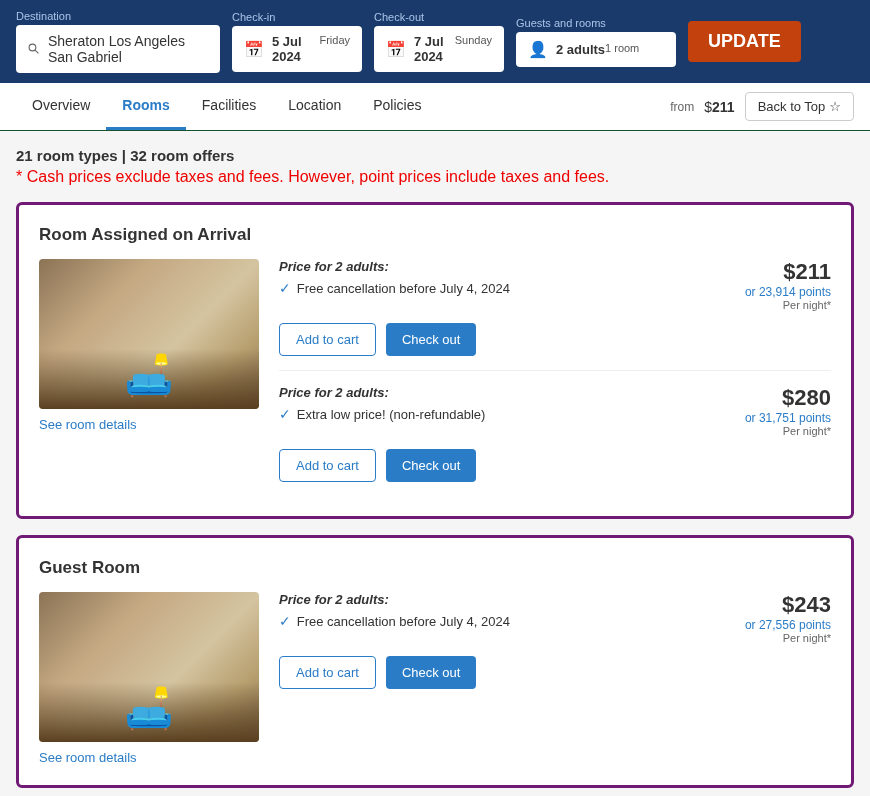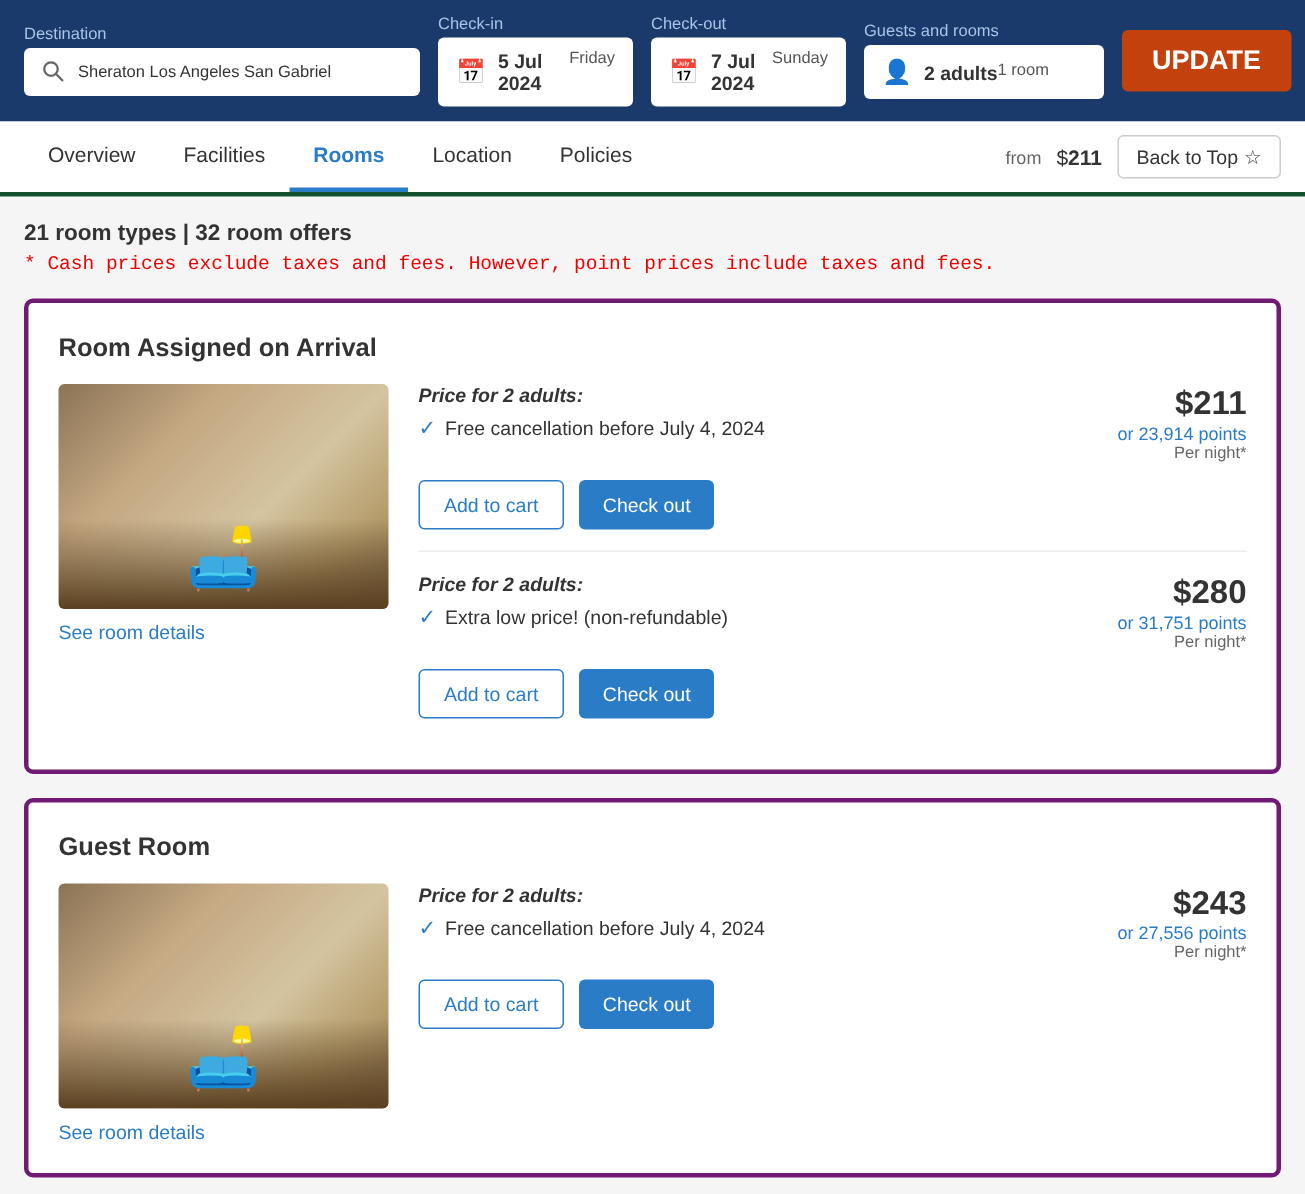--- a/index.html
+++ b/index.html
@@ -15,22 +15,22 @@
     }
     .header-section { display: flex; flex-direction: column; }
     .header-label { color: #aac4e8; font-size: 11px; margin-bottom: 3px; }
     .header-destination {
       background: white;
       border-radius: 4px;
       padding: 8px 12px;
       display: flex;
       align-items: center;
       gap: 8px;
-      width: 264px;
-      font-size: 11px;
+      width: 204px;
+      font-size: 14px;
       color: #333;
     }
     .header-date-field, .header-guests-field {
       background: white;
       border-radius: 4px;
       padding: 8px 12px;
       display: flex;
       align-items: center;
       gap: 8px;
       font-size: 13px;
@@ -49,21 +49,21 @@
       padding: 10px 20px;
       font-size: 18px;
       font-weight: bold;
       cursor: pointer;
       white-space: nowrap;
     }
 
     
     .nav {
       background: white;
-      border-bottom: 3px solid #14532d;
+      border-bottom: 1px solid #14532d;
       padding: 0 16px;
       display: flex;
       align-items: center;
       justify-content: space-between;
     }
     .nav-links { display: flex; gap: 0; }
     .nav-link {
       padding: 14px 16px;
       font-size: 14px;
       color: #333;
@@ -91,21 +91,21 @@
       font-size: 13px;
       color: #333;
       display: flex;
       align-items: center;
       gap: 4px;
     }
 
     
     .content { padding: 16px; }
     .room-count { font-size: 15px; font-weight: bold; margin-bottom: 4px; }
-    .price-note { font-size: 13px; color: #e00; margin-bottom: 16px; font-family: Liberation Mono, monospace; }
+    .price-note { font-size: 16px; color: #e00; margin-bottom: 16px; }
 
     
     .room-card {
       background: white;
       border: 3px solid #701a75;
       border-radius: 6px;
       padding: 20px;
       margin-bottom: 16px;
     }
     .room-card-title { font-size: 17px; font-weight: bold; margin-bottom: 14px; }
@@ -246,22 +246,22 @@
       </div>
     </div>
   </div>
 
   <button class="update-btn">UPDATE</button>
 </header>
 
 <nav class="nav">
   <div class="nav-links">
     <a class="nav-link">Overview</a>
+    <a class="nav-link active">Rooms</a>
     <a class="nav-link">Facilities</a>
-    <a class="nav-link active">Rooms</a>
     <a class="nav-link">Location</a>
     <a class="nav-link">Policies</a>
   </div>
   <div class="nav-right">
     <span class="from-label">from</span>
     <span class="from-price">
       <span>$</span><strong>211</strong>
     </span>
     <button class="back-to-top-btn">
       <span>Back to Top</span>

